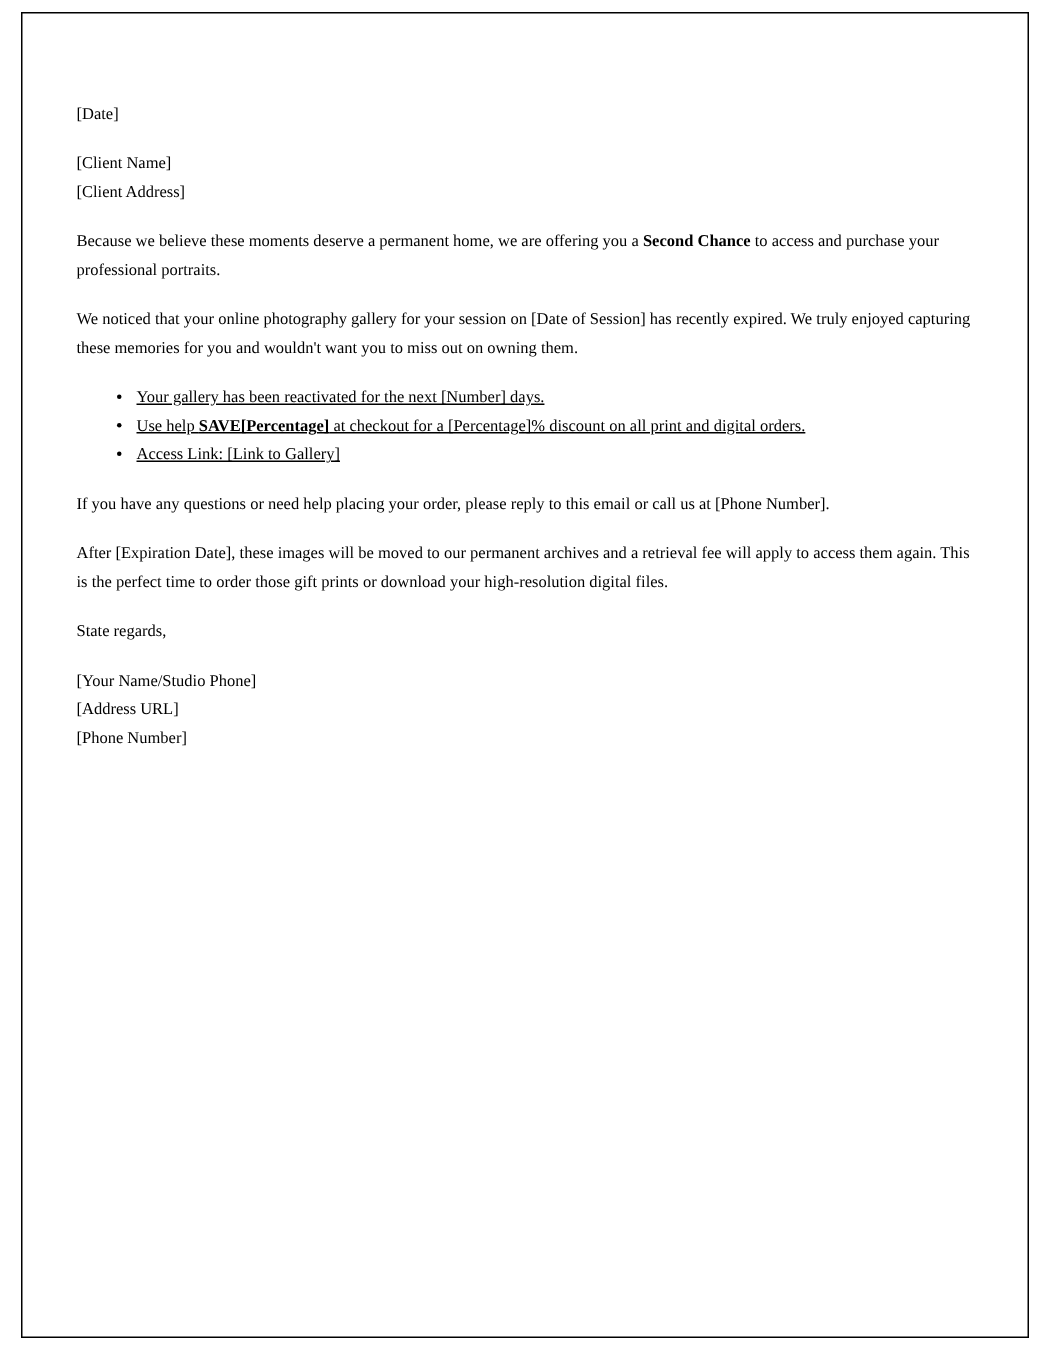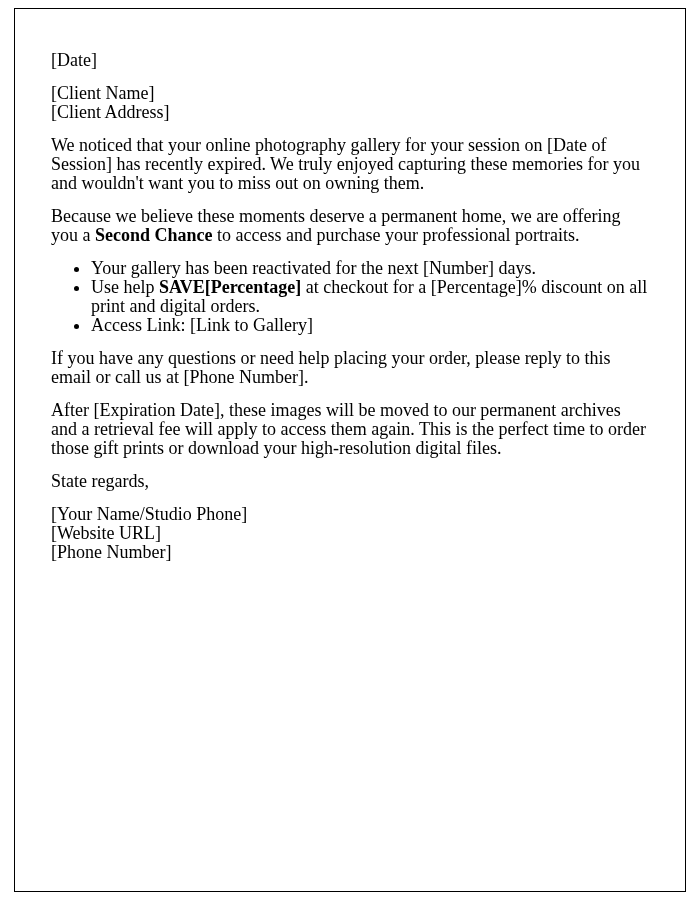--- a/index.html
+++ b/index.html
@@ -19,35 +19,37 @@
     left: 14px;
     top: 8px;
     width: 672px;
     height: 884px;
     background: #ffffff;
     border: 1px solid #000000;
     padding: 42px 36px 36px 36px;
     overflow: hidden;
   }
   .letter {
-    font-size: 18px;
+    font-size: 11px;
     line-height: 19px;
+    margin-top: 16px;
   }
   .letter p {
     margin: 0 0 14px 0;
   }
   .block {
     margin: 0 0 14px 0;
   }
   .block .line {
     display: block;
   }
   ul.offer-list {
     margin: 0 0 14px 0;
     padding-left: 40px;
+    text-decoration: underline;
   }
   ul.offer-list li {
     margin: 0;
   }
   strong {
     font-weight: bold;
   }
 </style>
 </head>
 <body>
@@ -58,37 +60,37 @@
     <p>
       <span>[Date]</span>
     </p>
 
     <div class="block">
       <span class="line">[Client Name]</span>
       <span class="line">[Client Address]</span>
     </div>
 
 
+    <p><span>Because we believe these moments deserve a permanent home, we are offering you a </span><strong>Second Chance</strong><span> to access and purchase your professional portraits.</span></p>
+
     <p>We noticed that your online photography gallery for your session on [Date of Session] has recently expired. We truly enjoyed capturing these memories for you and wouldn't want you to miss out on owning them.</p>
-
-    <p><span>Because we believe these moments deserve a permanent home, we are offering you a </span><strong>Second Chance</strong><span> to access and purchase your professional portraits.</span></p>
 
 
     <ul class="offer-list">
       <li>Your gallery has been reactivated for the next [Number] days.</li>
       <li><span>Use help </span><strong>SAVE[Percentage]</strong><span> at checkout for a [Percentage]% discount on all print and digital orders.</span></li>
       <li>Access Link: [Link to Gallery]</li>
     </ul>
 
     <p>If you have any questions or need help placing your order, please reply to this email or call us at [Phone Number].</p>
 
     <p>After [Expiration Date], these images will be moved to our permanent archives and a retrieval fee will apply to access them again. This is the perfect time to order those gift prints or download your high-resolution digital files.</p>
 
     <p>State regards,</p>
 
     <div class="block">
       <span class="line">[Your Name/Studio Phone]</span>
-      <span class="line">[Website URL]</span>
+      <span class="line">[Address URL]</span>
       <span class="line">[Phone Number]</span>
     </div>
 
   </div>
 </div>
 
 </body></html>

